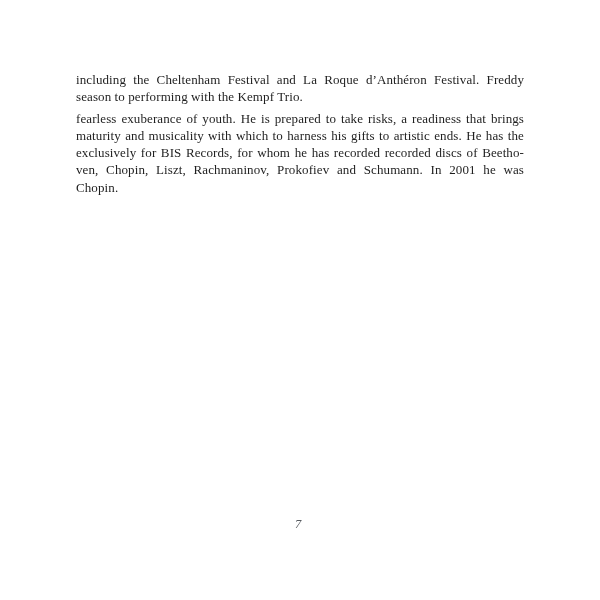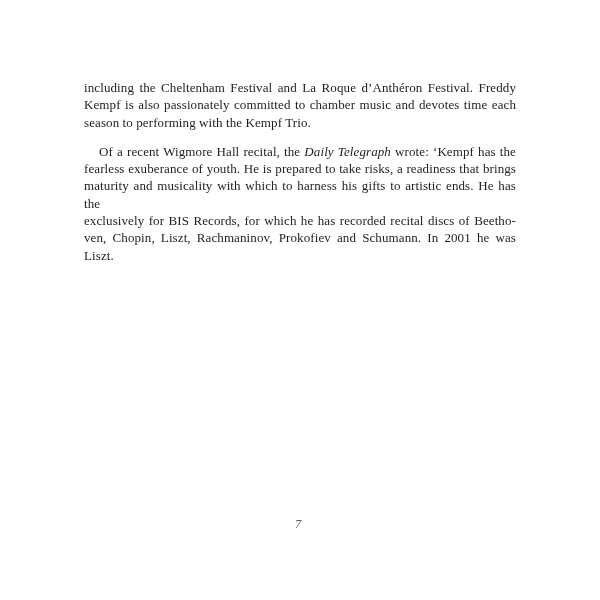--- a/index.html
+++ b/index.html
@@ -16,21 +16,21 @@
   .text-block {
     position: absolute;
     left: 72px;
     top: 67px;
     width: 456px;
     font-size: 13px;
     line-height: 17.3px;
     letter-spacing: 0.1px;
   }
   .paragraph {
-    margin: 12px;
+    margin: 4px;
   }
   .line {
     text-align: justify;
     white-space: normal;
   }
   .line.just {
     text-align-last: justify;
   }
   .line.indent {
     text-indent: 15px;
@@ -48,26 +48,24 @@
     font-size: 12.5px;
     line-height: 16px;
   }
 </style>
 </head>
 <body style="background: rgb(255, 255, 255);">
 
 <div class="text-block" style="color: rgb(30, 30, 30);">
     <div class="paragraph">
       <div class="line just"><span>including the Cheltenham Festival and La Roque d’Anthéron Festival. Freddy</span></div>
-      <div class="line just"><span>Kempf is also passionately committed to chamber music and devotes time each</span></div>
       <div class="line"><span>season to performing with the Kempf Trio.</span></div>
     </div>
     <div class="paragraph">
-      <div class="line just indent"><span>Of a recent Wigmore Hall recital, the </span><em>Daily Telegraph</em><span> wrote: ‘Kempf has the</span></div>
       <div class="line just"><span>fearless exuberance of youth. He is prepared to take risks, a readiness that brings</span></div>
       <div class="line just"><span>maturity and musicality with which to harness his gifts to artistic ends. He has the</span></div>
-      <div class="line just"><span>exclusively for BIS Records, for which he has recorded recital discs of Beetho-</span></div>
+      <div class="line just"><span>exclusively for BIS Records, for whom he has recorded recorded discs of Beetho-</span></div>
       <div class="line just"><span>ven, Chopin, Liszt, Rachmaninov, Prokofiev and Schumann. In 2001 he was</span></div>
-      <div class="line"><span>Liszt.</span></div>
+      <div class="line"><span>Chopin.</span></div>
     </div>
   </div>
 
 <div class="page-number" style="color: rgb(86, 90, 95);">7</div>
 
 </body></html>

